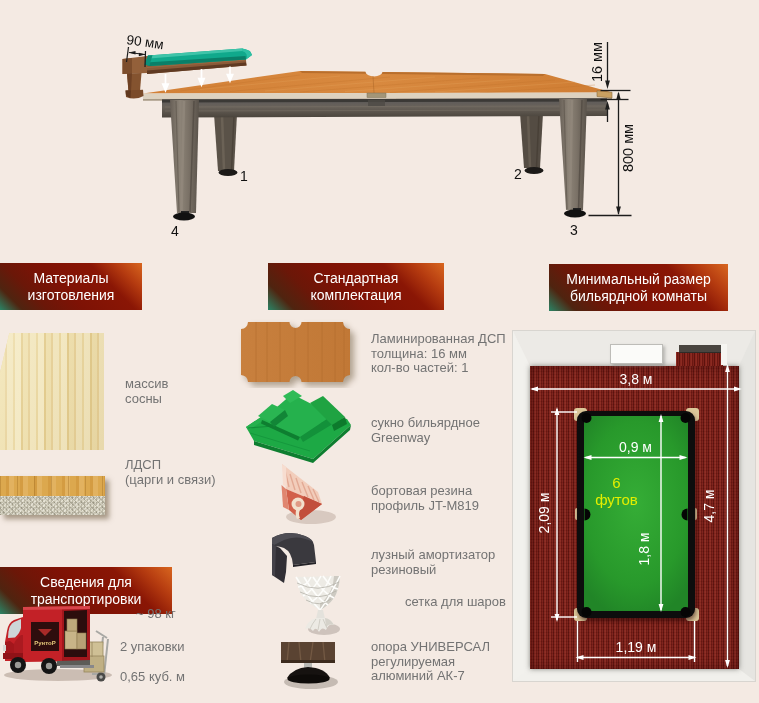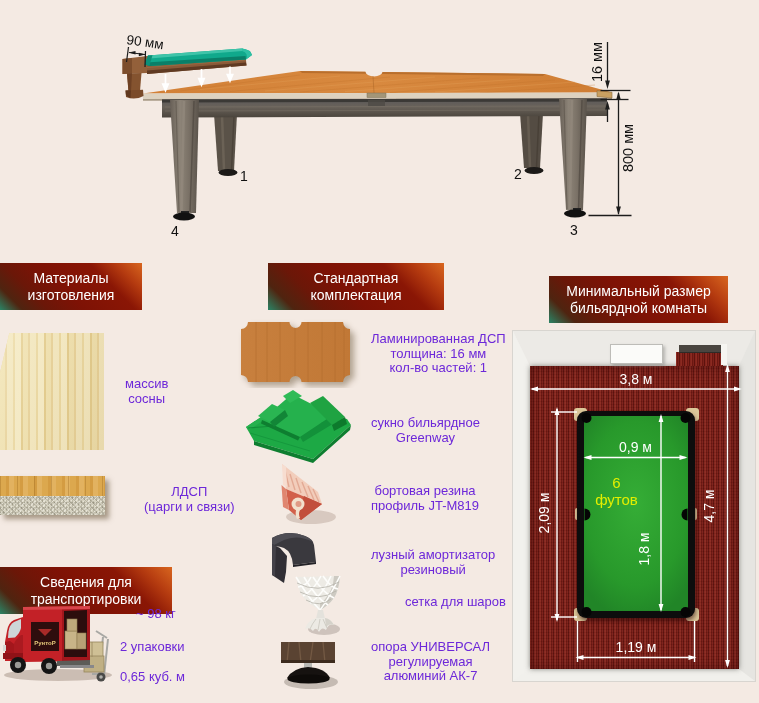--- a/index.html
+++ b/index.html
@@ -1,18 +1,18 @@
 <!DOCTYPE html>
 <html><head>
 <meta charset="utf-8">
 <style>
   html,body{margin:0;padding:0;}
   body{width:759px;height:703px;background:#f4eae3;font-family:"Liberation Sans",sans-serif;position:relative;overflow:hidden;}
   .abs{position:absolute;}
-  .txt{position:absolute;color:#6d28d9;font-size:13px;line-height:14.5px;white-space:nowrap;text-align:center;}
+  .txt{position:absolute;color:#737373;font-size:13px;line-height:14.5px;white-space:nowrap;}
   .banner{position:absolute;height:47px;background:linear-gradient(45deg,#2a8465 0%,#4f2410 12%,#6b1708 26%,#7e1205 45%,#8a1605 72%,#b63c10 86%,#d8661f 100%);color:#fff;font-size:14px;line-height:16.5px;text-align:center;display:flex;align-items:center;justify-content:center;flex-direction:column;}
 </style>
 </head>
 <body>
 
 <svg class="abs" style="left:0;top:0" width="759" height="255" viewBox="0 0 759 255">
   <defs>
     <linearGradient id="topwood" x1="0" y1="0" x2="1" y2="0">
       <stop offset="0" stop-color="#d28036"></stop>
       <stop offset="0.5" stop-color="#d8893f"></stop>
@@ -149,21 +149,21 @@
   <text x="570" y="235" font-size="14" fill="#111">3</text>
   <text x="171" y="236" font-size="14" fill="#111">4</text>
 </svg>
 
 <div class="banner" style="left:0;top:263px;width:142px;">
     <div>Материалы<br>изготовления</div>
   </div>
 <div class="banner" style="left:268px;top:263px;width:176px;">
     <div>Стандартная<br>комплектация</div>
   </div>
-<div class="banner" style="left:549px;top:276px;width:179px;">
+<div class="banner" style="left:549px;top:264px;width:179px;">
     <div>Минимальный размер<br>бильярдной комнаты</div>
   </div>
 <div class="banner" style="left:0;top:547px;width:172px;margin-top:20px;">
     <div>Сведения для<br>транспортировки</div>
   </div>
 
 <div class="abs" style="left:0;top:333px;width:104px;height:117px;
   background:
     linear-gradient(105deg,rgba(255,250,225,0.35) 0%,rgba(255,250,225,0) 45%,rgba(190,160,95,0.18) 100%),
     repeating-linear-gradient(90deg,#eedfae 0 5px,#e6d099 5px 7px,#f1e5bd 7px 13px,#e9d6a0 13px 15px,#f3e8c2 15px 21px,#e2cb8e 21px 23px),
@@ -175,21 +175,21 @@
 <div class="abs" style="left:0;top:476px;width:105px;height:39px;box-shadow:4px 4px 5px rgba(90,70,40,0.5);">
   <div class="abs" style="left:0;top:0;width:105px;height:20px;background:
      repeating-linear-gradient(90deg,rgba(140,90,20,0.3) 0 1px,transparent 1px 17px),
      repeating-linear-gradient(90deg,#dca84e 0 6px,#d49c42 6px 9px,#e2b260 9px 14px);"></div>
   <div class="abs" style="left:0;top:20px;width:105px;height:19px;background:
      repeating-linear-gradient(47deg,rgba(105,100,82,0.28) 0 1px,transparent 1px 4px),
      repeating-linear-gradient(-43deg,rgba(252,250,242,0.45) 0 1px,transparent 1px 3px),
      repeating-linear-gradient(90deg,rgba(95,90,72,0.22) 0 1px,transparent 1px 3px),
      repeating-linear-gradient(0deg,#cdc9b8 0 2px,#c0bcaa 2px 3px,#d6d2c0 3px 5px);"></div>
 </div>
-<div class="txt" style="left:125px;top:485px;margin-left:19px;">ЛДСП<br>(царги и связи)</div>
+<div class="txt" style="left:125px;top:458px;">ЛДСП<br>(царги и связи)</div>
 
 <svg class="abs" style="left:0;top:595px" width="130" height="100" viewBox="0 0 130 100">
 
   <ellipse cx="58" cy="80" rx="54" ry="6" fill="rgba(110,85,70,0.3)"></ellipse>
 
   <g stroke="#a8a8a4" stroke-width="2" fill="none">
     <line x1="103" y1="42" x2="99" y2="80"></line>
     <line x1="108" y1="44" x2="104" y2="81"></line>
     <line x1="92" y1="79" x2="102" y2="79"></line>
     <line x1="96" y1="36" x2="107" y2="43"></line>

